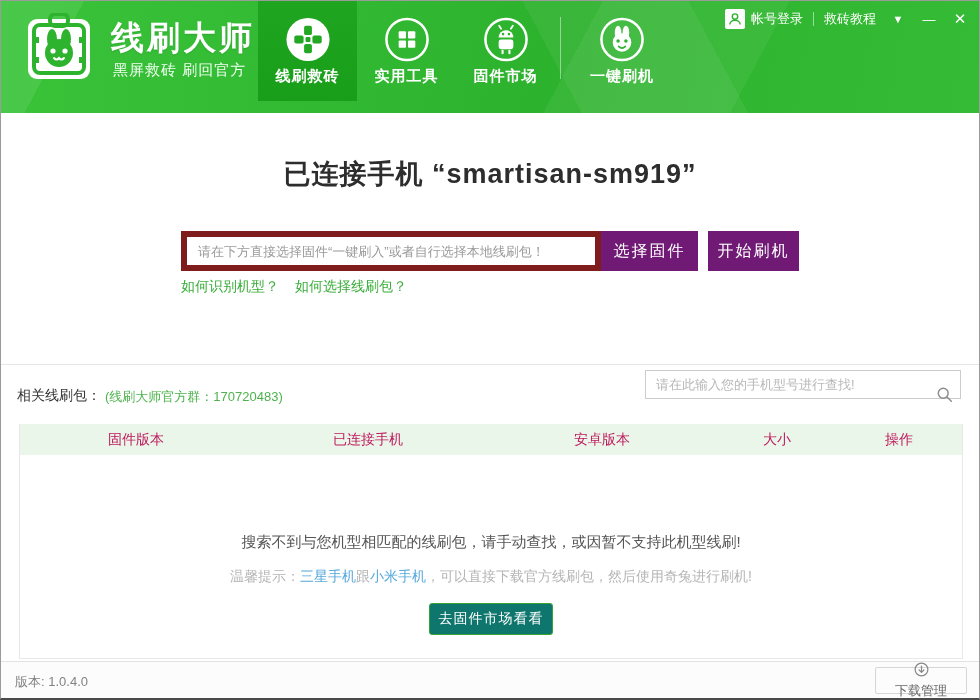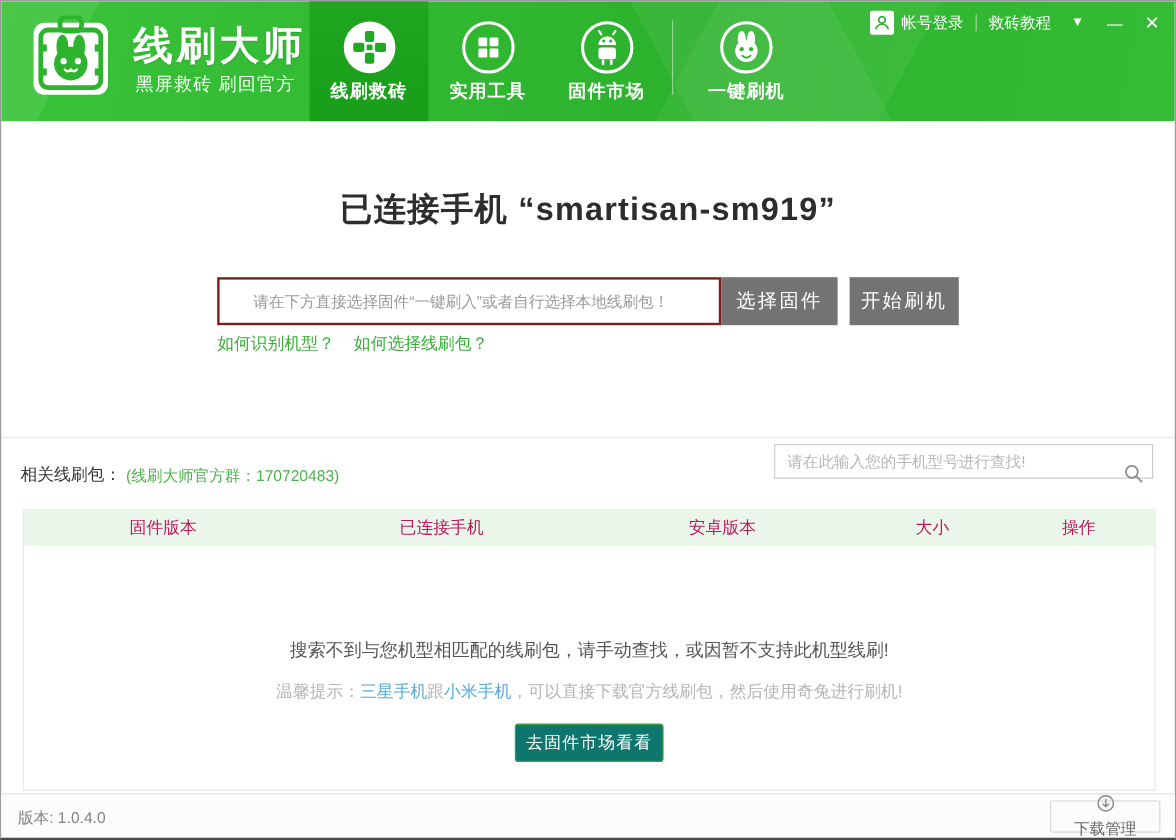--- a/index.html
+++ b/index.html
@@ -2,21 +2,21 @@
 <html><head>
 <meta charset="utf-8">
 <style>
   * { margin:0; padding:0; box-sizing:border-box; }
   html,body { width:980px; height:700px; }
   body { font-family:"Liberation Sans","DejaVu Sans",sans-serif; background:#fff; }
   .window { position:relative; width:980px; height:700px; border:1px solid #9b9b9b; border-bottom:2px solid #4a4a4a; background:#fff; overflow:hidden; }
 
   
   .header {
-    position:absolute; left:0; top:0; width:100%; height:100px;
+    position:absolute; left:0; top:0; width:100%; height:112px;
     background:
       linear-gradient(62deg, transparent 56%, rgba(255,255,255,.06) 56%, rgba(255,255,255,.06) 72%, transparent 72%),
       linear-gradient(118deg, rgba(255,255,255,.08) 8%, transparent 8%, transparent 58%, rgba(255,255,255,.05) 58%, rgba(255,255,255,.05) 76%, transparent 76%),
       linear-gradient(100deg, #3ac43a 0%, #2db22d 55%, #35bb35 100%);
   }
   .logo-wrap { position:absolute; left:26px; top:12px; width:64px; height:68px; }
   .brand-title { position:absolute; left:110px; top:15px; color:#fff; font-size:33px; font-weight:bold; letter-spacing:3px; text-shadow:0 1px 2px rgba(0,0,0,.12); }
   .brand-sub { position:absolute; left:112px; top:60px; color:#f2fff2; font-size:15px; letter-spacing:1px; }
 
   .nav { position:absolute; left:257px; top:0; height:100px; display:flex; align-items:stretch; }
@@ -31,23 +31,23 @@
   .login { display:flex; align-items:center; cursor:pointer; }
   .person-badge { width:20px; height:20px; background:#fff; border-radius:2px; margin-right:6px; display:flex; align-items:center; justify-content:center; }
   .tb-divider { width:1px; height:14px; background:rgba(255,255,255,.5); margin:0 10px; }
   .tb-link { cursor:pointer; }
   .win-btn { width:18px; text-align:center; margin-left:13px; cursor:pointer; font-size:13px; }
   .win-btn.caret { font-size:11px; }
   .win-btn.close { font-size:15px; }
 
   
   .page-title { position:absolute; left:0; right:0; top:155px; text-align:center; font-size:27px; color:#2d2d2d; font-weight:600; letter-spacing:1px; }
-  .fw-input { position:absolute; left:180px; top:230px; width:420px; height:40px; border:2px solid #7f1d1d; padding:0 28px; font-size:13px; color:#737373; outline:none; }
+  .fw-input { position:absolute; left:180px; top:230px; width:420px; height:40px; border:6px solid #7f1d1d; padding:0 11px; font-size:13px; color:#737373; outline:none; }
   .fw-input::placeholder { color:#9a9a9a; }
-  .btn-green { position:absolute; top:230px; height:40px; background:#737373; color:#fff; border:none; font-size:16px; letter-spacing:2px; cursor:pointer; font-family:inherit; }
+  .btn-green { position:absolute; top:230px; height:40px; background:#701a75; color:#fff; border:none; font-size:16px; letter-spacing:2px; cursor:pointer; font-family:inherit; }
   .btn-select { left:600px; width:97px; }
   .btn-start { left:707px; width:91px; }
   .help-links { position:absolute; left:180px; top:277px; font-size:14px; color:#3aad3a; }
   .help-link { margin-right:12px; cursor:pointer; }
 
   .hr { position:absolute; left:0; top:363px; width:100%; height:1px; background:#e6e6e6; }
 
   
   .related-label { position:absolute; left:16px; top:386px; font-size:14px; color:#333; }
   .related-group { position:absolute; left:104px; top:387px; font-size:13px; color:#4db34d; }

